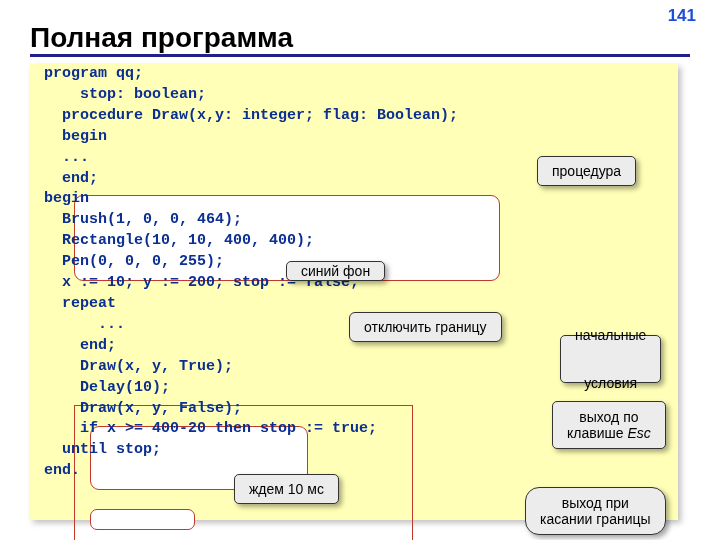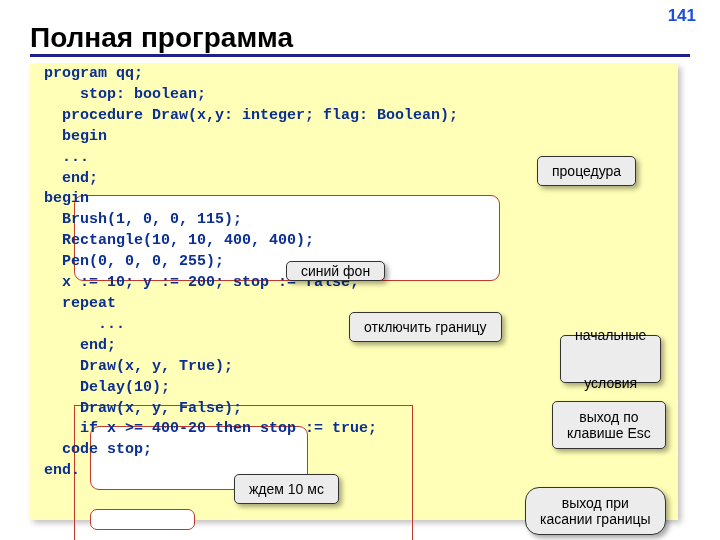--- a/index.html
+++ b/index.html
@@ -111,21 +111,21 @@
     color: #000;
     text-align: center;
     display: flex;
     align-items: center;
     justify-content: center;
     padding: 0 14px;
     line-height: 1.15;
     box-sizing: border-box;
     margin-top: 39px;
   }
-  .em { }
+  .em { font-style: italic; }
   
   .code-lines { position: absolute; left:0; top:0; width:100%; }
 </style>
 </head>
 <body>
 
 <div class="page-number">141</div>
 <div class="title">Полная программа</div>
 <div class="title-rule"></div>
 
@@ -137,41 +137,41 @@
   <div class="delay-box"></div>
 
   <div class="code-lines">
     <div class="code-line">program qq;</div>
     <div class="code-line">    stop: boolean;</div>
     <div class="code-line">  procedure Draw(x,y: integer; flag: Boolean);</div>
     <div class="code-line">  begin</div>
     <div class="code-line">  ...</div>
     <div class="code-line">  end;</div>
     <div class="code-line">begin</div>
-    <div class="code-line">  Brush(1, 0, 0, 115);</div>
+    <div class="code-line">  Brush(1, 0, 0, 464);</div>
     <div class="code-line">  Rectangle(10, 10, 400, 400);</div>
     <div class="code-line">  Pen(0, 0, 0, 255);</div>
     <div class="code-line">  x := 10; y := 200; stop := false;</div>
     <div class="code-line">  repeat</div>
     <div class="code-line">      ...</div>
     <div class="code-line">    end;</div>
     <div class="code-line">    Draw(x, y, True);</div>
     <div class="code-line">    Delay(10);</div>
     <div class="code-line">    Draw(x, y, False);</div>
     <div class="code-line">    if x &gt;= 400-20 then stop := true;</div>
-    <div class="code-line">  code stop;</div>
+    <div class="code-line">  until stop;</div>
     <div class="code-line">end.</div>
   </div>
 </div>
 
 <div class="callout" style="left:537px; top:117px; height:30px;">процедура</div>
 
 <div class="callout" style="left:286px; top:222px; height:20px;">синий фон</div>
 
-<div class="callout" style="left:349px; top:273px; height:30px;">отключить границу</div>
+<div class="callout" style="left:349px; top:273px; height:30px;border-radius:6px;">отключить границу</div>
 
 <div class="callout" style="left:560px; top:296px; height:48px; flex-direction:column;gap:32px;">
   <div>начальные</div>
   <div>условия</div>
 </div>
 
 <div class="callout" style="left:552px; top:362px; height:48px; flex-direction:column;justify-content:center;">
   <div>выход по</div>
   <div><span>клавише </span><span class="em">Esc</span></div>
 </div>

